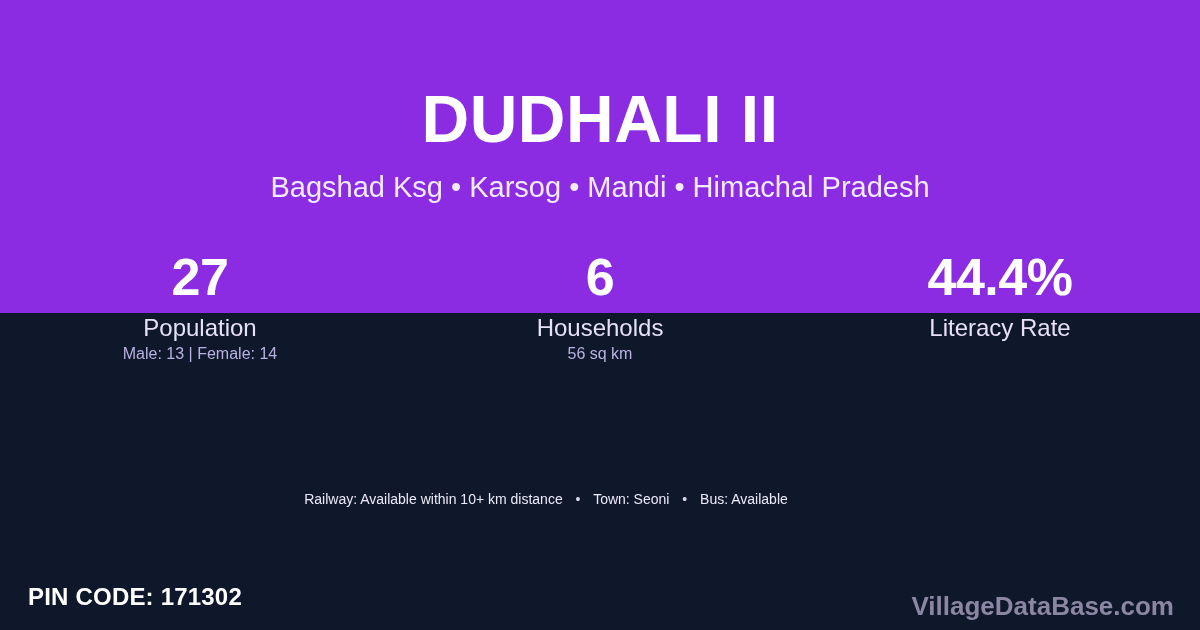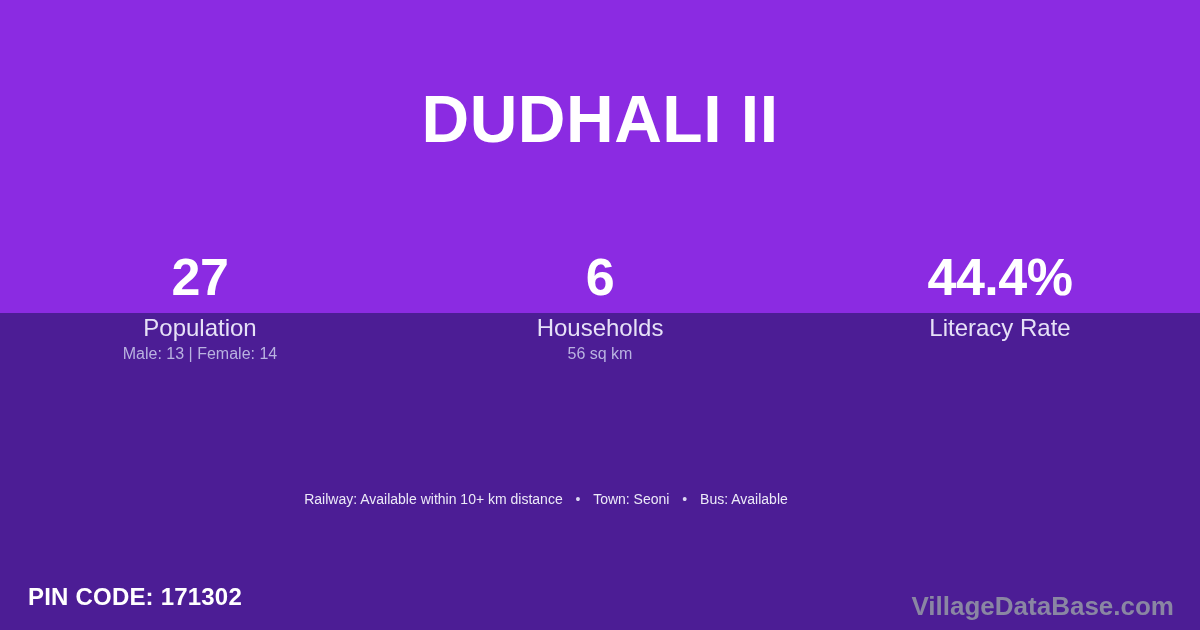--- a/index.html
+++ b/index.html
@@ -11,21 +11,21 @@
     background: #1b06b2;
     font-family: "Liberation Sans", sans-serif;
     -webkit-font-smoothing: antialiased;
   }
 
   .card {
     position: relative;
     width: 1200px;
     height: 630px;
     overflow: hidden;
-    background: #4c1d95;
+    background: #0f172a;
   }
 
   
   .hero-band {
     position: absolute;
     left: 0;
     top: 0;
     width: 1200px;
     height: 313px;
     background: #8b2be2;
@@ -159,20 +159,21 @@
 </style>
 </head>
 <body>
 
 <div class="card">
 
   <div class="hero-band"></div>
 
   <div class="title-block">
     <h1 class="village-title">DUDHALI II</h1>
+    <div class="village-subtitle">Bagshad Ksg • Karsog • Mandi • Himachal Pradesh</div>
   </div>
 
   <div class="stats-row">
 
     <div class="stat-col">
       <div class="stat-value">27</div>
       <div class="stat-label">Population</div>
       <div class="stat-sub">Male: 13 | Female: 14</div>
     </div>
 

